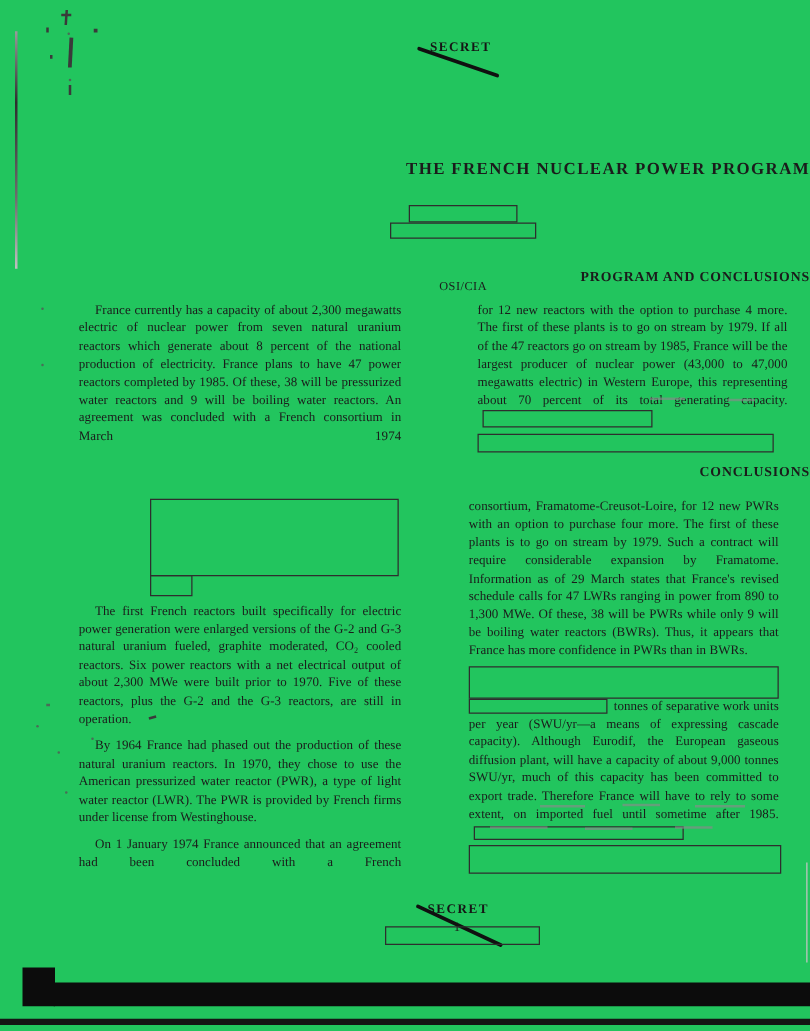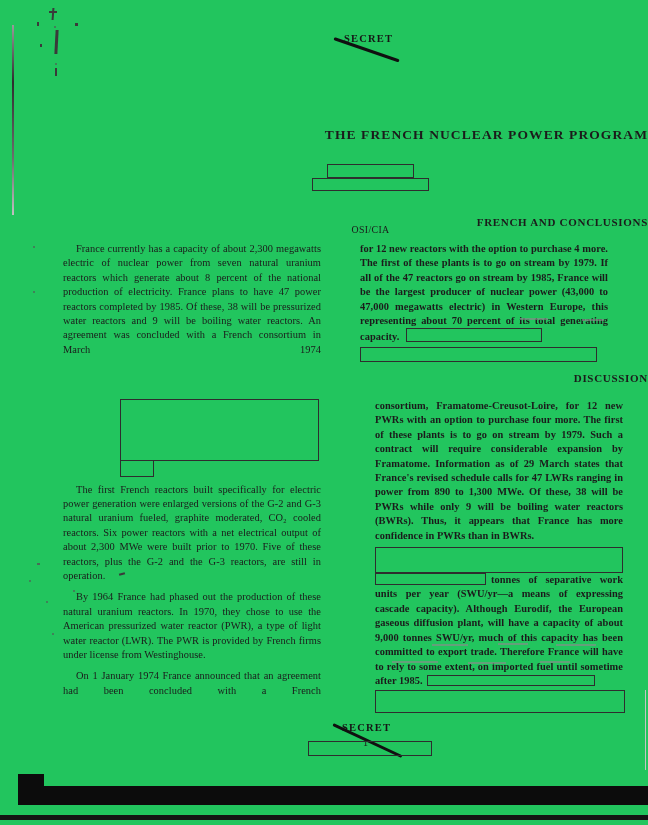--- a/index.html
+++ b/index.html
@@ -54,46 +54,46 @@
 
   <span class="stamp" style="left:344px;top:33px;">SECRET</span>
   <div class="strike" style="left:334px;top:37px;width:69px;height:2.6px;transform:rotate(19deg);"></div>
 
   <div class="heading doc-title">THE FRENCH NUCLEAR POWER PROGRAM</div>
 
   <div class="redact abs" style="left:327px;top:164px;width:87px;height:14px;"></div>
   <div class="redact abs" style="left:312px;top:178px;width:117px;height:13px;"></div>
   <div class="footer-text" style="left:312px;top:192px;width:117px;text-align:center;font-size:9.8px;letter-spacing:0.4px;">OSI/CIA</div>
 
-  <div class="heading sec-head" style="top:216px;">FRENCH AND CONCLUSIONS</div>
+  <div class="heading sec-head" style="top:216px;">PROGRAM AND CONCLUSIONS</div>
 
   <div class="col body-text" style="left:63px;top:242px;width:258px;">
     <p class="indent justify-last"><span>France currently has a capacity of about 2,300 megawatts electric of nuclear power from seven natural uranium reactors which generate about 8 percent of the national production of electricity. France plans to have 47 power reactors completed by 1985. Of these, 38 will be pressurized water reactors and 9 will be boiling water reactors. An agreement was concluded with a French consortium in March 1974</span></p>
   </div>
 
-  <div class="col body-text" style="left:360px;top:242px;width:248px;font-weight:bold;">
+  <div class="col body-text" style="left:382px;top:242px;width:248px;">
     <p><span>for 12 new reactors with the option to purchase 4 more. The first of these plants is to go on stream by 1979. If all of the 47 reactors go on stream by 1985, France will be the largest producer of nuclear power (43,000 to 47,000 megawatts electric) in Western Europe, this representing about 70 percent of its total generating capacity.</span>
       <span class="redact inline" style="width:136px;height:14px;margin-left:4px;"></span>
     </p>
     <div class="redact" style="width:237px;height:15px;margin-top:2px;"></div>
   </div>
   <div class="smudge" style="left:520px;top:318px;width:28px;"></div>
   <div class="smudge" style="left:582px;top:319px;width:22px;"></div>
 
-  <div class="heading sec-head" style="top:372px;">DISCUSSION</div>
+  <div class="heading sec-head" style="top:372px;">CONCLUSIONS</div>
 
   <div class="col body-text" style="left:63px;top:399px;width:258px;">
     <div class="redact" style="margin-left:57px;width:199px;height:62px;"></div>
     <div class="redact" style="margin-left:57px;width:34px;height:17px;margin-top:-1.4px;"></div>
     <p class="indent" style="margin-top:6px;"><span>The first French reactors built specifically for electric power generation were enlarged versions of the G-2 and G-3 natural uranium fueled, graphite moderated, CO₂ cooled reactors. Six power reactors with a net electrical output of about 2,300 MWe were built prior to 1970. Five of these reactors, plus the G-2 and the G-3 reactors, are still in operation.</span></p>
     <p class="indent" style="margin-top:7px;"><span>By 1964 France had phased out the production of these natural uranium reactors. In 1970, they chose to use the American pressurized water reactor (PWR), a type of light water reactor (LWR). The PWR is provided by French firms under license from Westinghouse.</span></p>
     <p class="indent justify-last" style="margin-top:7px;"><span>On 1 January 1974 France announced that an agreement had been concluded with a French</span></p>
   </div>
 
-  <div class="col body-text" style="left:375px;top:399px;width:248px;font-weight:bold;">
+  <div class="col body-text" style="left:375px;top:399px;width:248px;">
     <p><span>consortium, Framatome-Creusot-Loire, for 12 new PWRs with an option to purchase four more. The first of these plants is to go on stream by 1979. Such a contract will require considerable expansion by Framatome. Information as of 29 March states that France's revised schedule calls for 47 LWRs ranging in power from 890 to 1,300 MWe. Of these, 38 will be PWRs while only 9 will be boiling water reactors (BWRs). Thus, it appears that France has more confidence in PWRs than in BWRs.</span></p>
     <div class="redact" style="width:248px;height:26px;margin-top:4px;"></div>
     <p style="margin-top:0;"><span class="redact inline" style="width:111px;height:12px;margin-right:5px;"></span><span>tonnes of separative work units per year (SWU/yr—a means of expressing cascade capacity). Although Eurodif, the European gaseous diffusion plant, will have a capacity of about 9,000 tonnes SWU/yr, much of this capacity has been committed to export trade. Therefore France will have to rely to some extent, on imported fuel until sometime after 1985.</span><span class="redact inline" style="width:168px;height:11px;margin-left:4px;"></span></p>
     <div class="redact" style="width:250px;height:23px;margin-top:2px;"></div>
   </div>
   <div class="smudge" style="left:432px;top:644px;width:36px;"></div>
   <div class="smudge" style="left:498px;top:643px;width:30px;"></div>
   <div class="smudge" style="left:556px;top:644px;width:40px;"></div>
   <div class="smudge" style="left:392px;top:661px;width:46px;"></div>
   <div class="smudge" style="left:468px;top:662px;width:38px;"></div>

